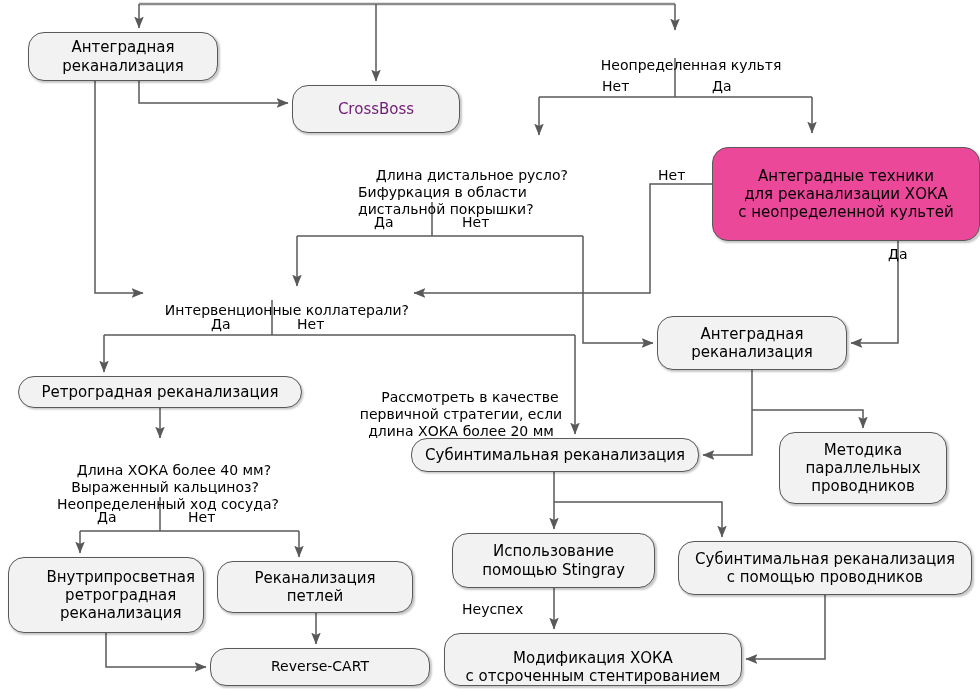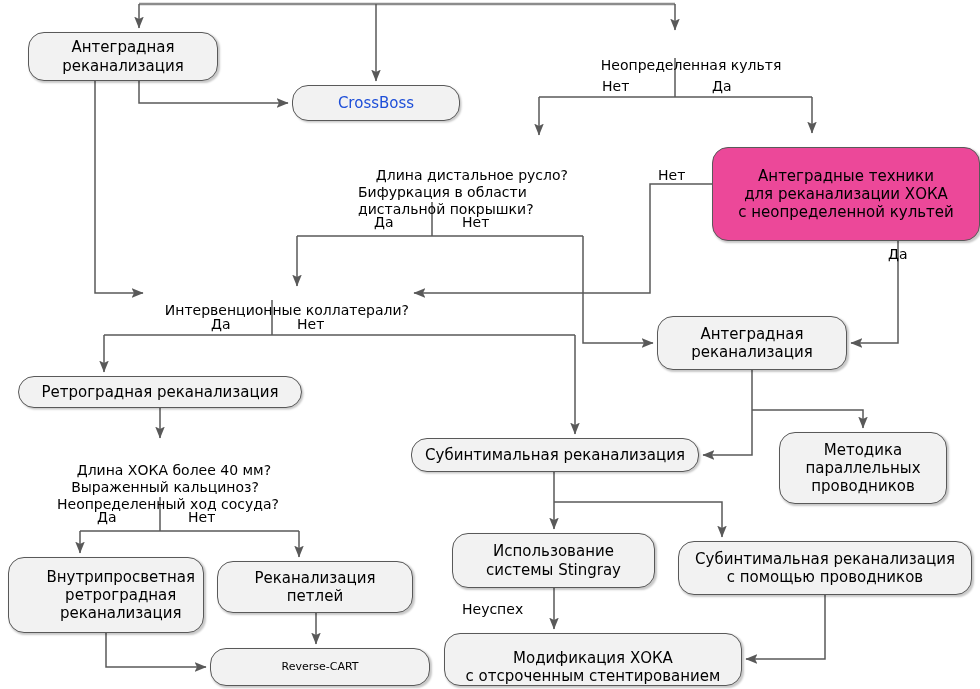--- a/index.html
+++ b/index.html
@@ -110,21 +110,21 @@
       <path d="M554,588 L554,629" marker-end="url(#ah)"></path>
       <path d="M825,595 L825,659 L746,659" marker-end="url(#ah)"></path>
 
     </g>
   </svg>
 
   <div class="nodebox" style="left: 28px; top: 32px; width: 190px; height: 49px; font-size: 15px; background: rgb(242, 242, 242); border-color: rgb(89, 89, 89); color: rgb(0, 0, 0);">
     <span style="white-space: pre;">Антеградная
 реканализация</span>
   </div>
-  <div class="nodebox" style="left: 292px; top: 85px; width: 168px; height: 36px; font-size: 15px; background: rgb(242, 242, 242); border-color: rgb(89, 89, 89); color: #1d4ed8;">
+  <div class="nodebox" style="left: 292px; top: 85px; width: 168px; height: 48px; font-size: 15px; background: rgb(242, 242, 242); border-color: rgb(89, 89, 89); color: #701a75;">
     <span style="white-space: pre;">CrossBoss</span>
   </div>
   <div class="nodebox" style="left: 712px; top: 147px; width: 268px; height: 94px; font-size: 15px; background: #ec4899; border-color: rgb(89, 89, 89); color: rgb(0, 0, 0);">
     <span style="white-space: pre;">Антеградные техники
 для реканализации ХОКА
 с неопределенной культей</span>
   </div>
   <div class="nodebox" style="left: 657px; top: 316px; width: 190px; height: 54px; font-size: 15px; background: rgb(242, 242, 242); border-color: rgb(89, 89, 89); color: rgb(0, 0, 0);">
     <span style="white-space: pre;">Антеградная
 реканализация</span>
@@ -144,44 +144,49 @@
     <span style="white-space: pre;">Внутрипросветная
 ретроградная
 реканализация</span>
   </div>
   <div class="nodebox" style="left: 217px; top: 561px; width: 196px; height: 52px; font-size: 15px; background: rgb(242, 242, 242); border-color: rgb(89, 89, 89); color: rgb(0, 0, 0);">
     <span style="white-space: pre;">Реканализация
 петлей</span>
   </div>
   <div class="nodebox" style="left: 452px; top: 533px; width: 203px; height: 55px; font-size: 15px; background: rgb(242, 242, 242); border-color: rgb(89, 89, 89); color: rgb(0, 0, 0);">
     <span style="white-space: pre;">Использование
-системы Stingray</span>
+помощью Stingray</span>
   </div>
   <div class="nodebox" style="left: 678px; top: 541px; width: 294px; height: 54px; font-size: 15px; background: rgb(242, 242, 242); border-color: rgb(89, 89, 89); color: rgb(0, 0, 0);">
     <span style="white-space: pre;">Субинтимальная реканализация
 с помощью проводников</span>
   </div>
-  <div class="nodebox" style="left: 210px; top: 648px; width: 220px; height: 38px; font-size: 11px; background: rgb(242, 242, 242); border-color: rgb(89, 89, 89); color: rgb(0, 0, 0);">
+  <div class="nodebox" style="left: 210px; top: 648px; width: 220px; height: 38px; font-size: 14px; background: rgb(242, 242, 242); border-color: rgb(89, 89, 89); color: rgb(0, 0, 0);">
     <span style="white-space: pre;">Reverse-CART</span>
   </div>
   <div class="nodebox" style="left: 444px; top: 633px; width: 298px; height: 53px; font-size: 15px; background: rgb(242, 242, 242); border-color: rgb(89, 89, 89); color: rgb(0, 0, 0);">
     <span style="white-space: pre; margin-top: 15px;">Модификация ХОКА
 с отсроченным стентированием</span>
   </div>
 
   <div class="plaintext" style="left: 583px; top: 40px; width: 190px; font-size: 14px; text-align: center;">
     <span>Неопределенная культя</span>
   </div>
   <div class="plaintext" style="left: 358px; top: 150px; width: 216px; font-size: 14px; text-align: left;">
     <span>Длина дистальное русло?
 Бифуркация в области
 дистальной покрышки?</span>
   </div>
   <div class="plaintext" style="left: 147px; top: 285px; width: 252px; font-size: 14px; text-align: left;">
     <span>Интервенционные коллатерали?</span>
+  </div>
+  <div class="plaintext" style="left: 358px; top: 372px; width: 206px; font-size: 14px; text-align: center;">
+    <span>Рассмотреть в качестве
+первичной стратегии, если
+длина ХОКА более 20 мм</span>
   </div>
   <div class="plaintext" style="left: 57px; top: 445px; width: 216px; font-size: 14px; text-align: center;">
     <span>Длина ХОКА более 40 мм?
 Выраженный кальциноз?
 Неопределенный ход сосуда?</span>
   </div>
 
   <div class="edgelabel" style="left: 602px; top: 78px; font-size: 14px;"><span>Нет</span></div>
   <div class="edgelabel" style="left: 712px; top: 78px; font-size: 14px;"><span>Да</span></div>
   <div class="edgelabel" style="left: 658px; top: 167px; font-size: 14px;"><span>Нет</span></div>

